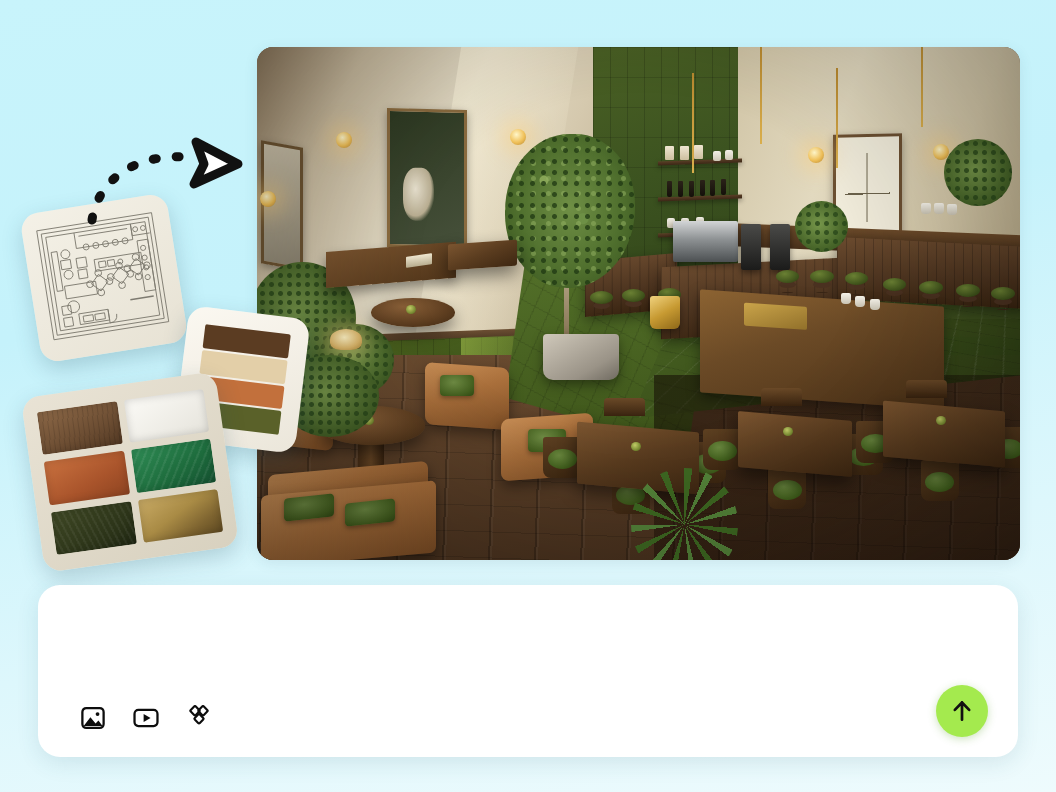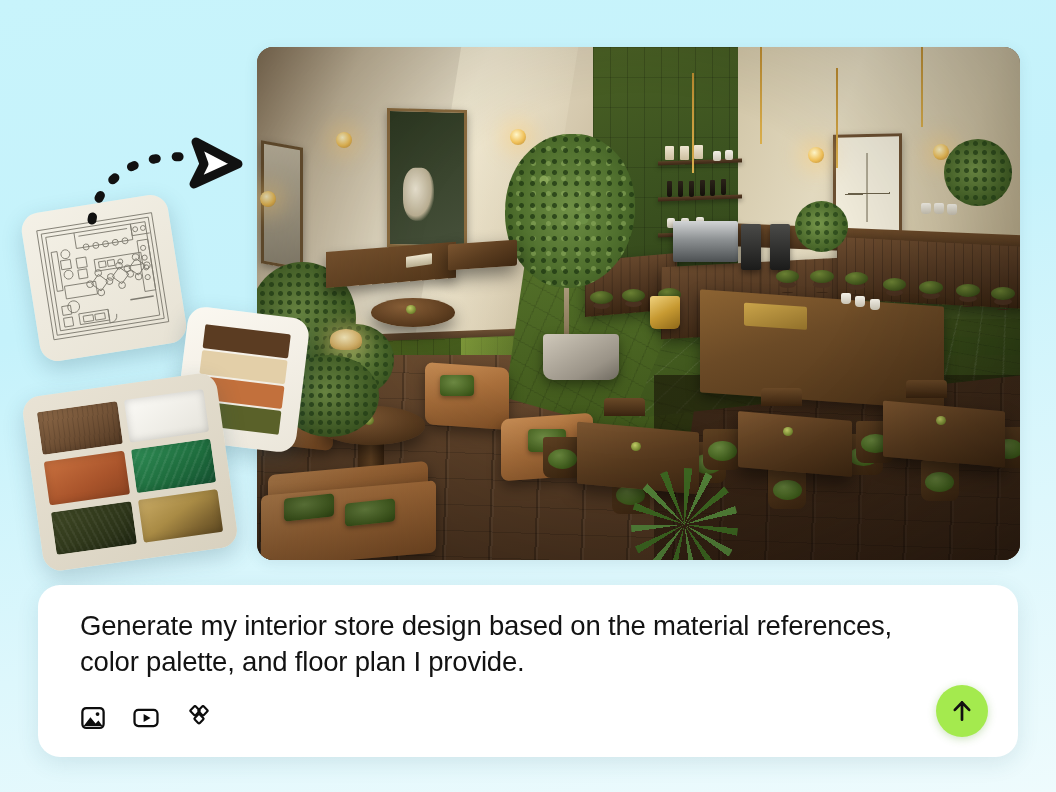--- a/index.html
+++ b/index.html
@@ -669,21 +669,20 @@
   <div class="mat mat-olive"></div>
   <div class="mat mat-brass"></div>
 </div>
 
 <svg id="arrow-annotation" viewBox="0 0 180 100">
   <path d="M14 92 C20 52, 58 22, 120 30" fill="none" stroke="#111111" stroke-width="9" stroke-linecap="round" stroke-dasharray="3 20"></path>
   <path d="M118 14 L160 36 L116 56 L126 36 Z" fill="#ffffff" stroke="#111111" stroke-width="9" stroke-linejoin="round" stroke-linecap="round"></path>
 </svg>
 
 <div id="prompt-card">
-  <div id="prompt-text">Generate my interior store design based on the material references, color palette, and floor plan I provide.</div>
 
   <div id="prompt-toolbar">
     <svg class="tool-icon" viewBox="0 0 24 24">
       <rect x="2.2" y="2.8" width="19.6" height="18.4" rx="3.6" fill="none" stroke="#0d0d0d" stroke-width="2.1"></rect>
       <circle cx="16.2" cy="8.4" r="1.75" fill="#0d0d0d"></circle>
       <path d="M3.4 19.4 L9.6 11.2 L14.4 17.1 L17 14.4 L20.8 19.4 Z" fill="#0d0d0d"></path>
     </svg>
     <svg class="tool-icon" viewBox="0 0 24 24">
       <rect x="1.4" y="4.6" width="21.2" height="14.8" rx="3.6" fill="none" stroke="#0d0d0d" stroke-width="2.1"></rect>
       <path d="M9.8 8.4 L16.2 12 L9.8 15.6 Z" fill="#0d0d0d"></path>

